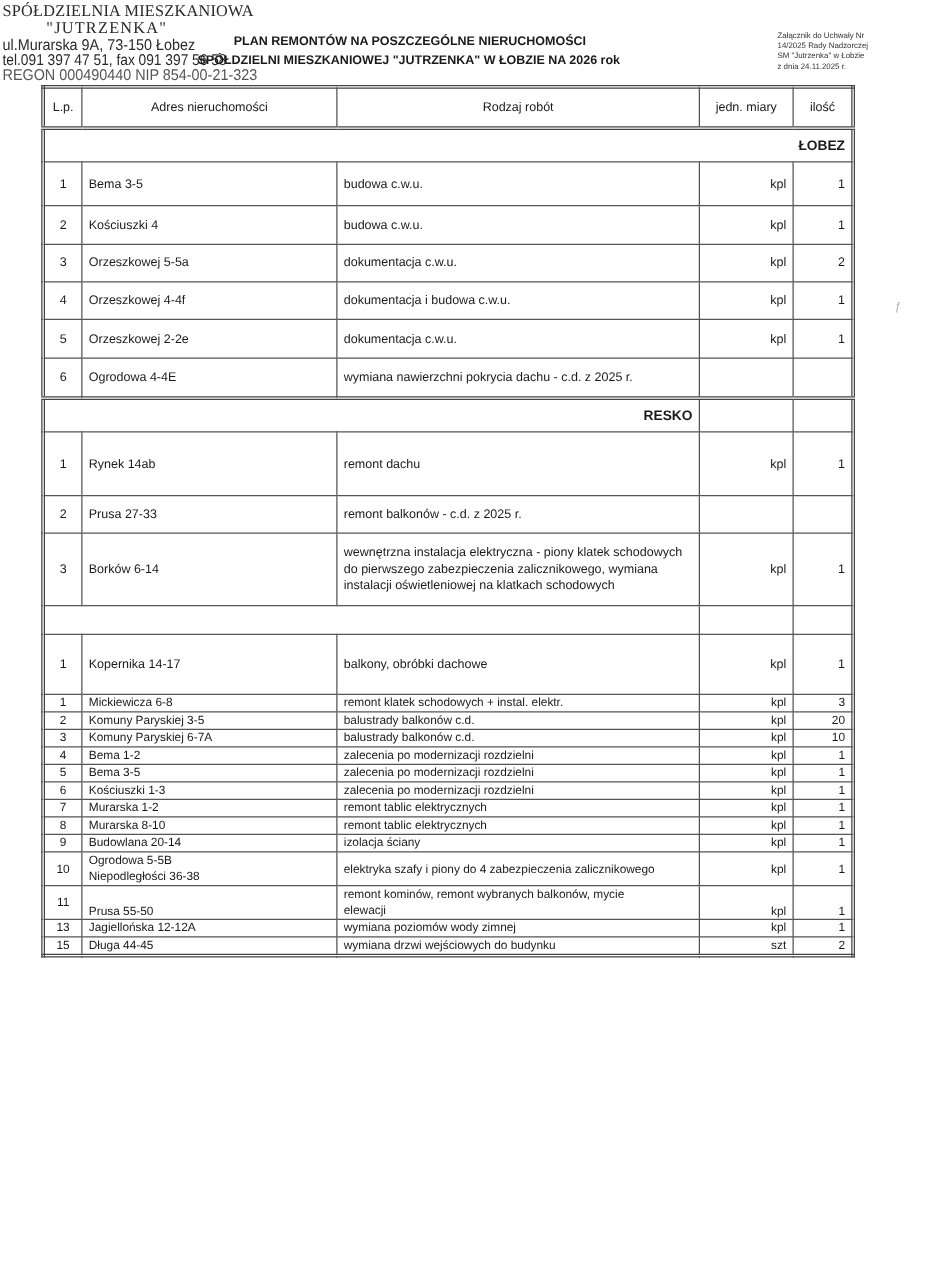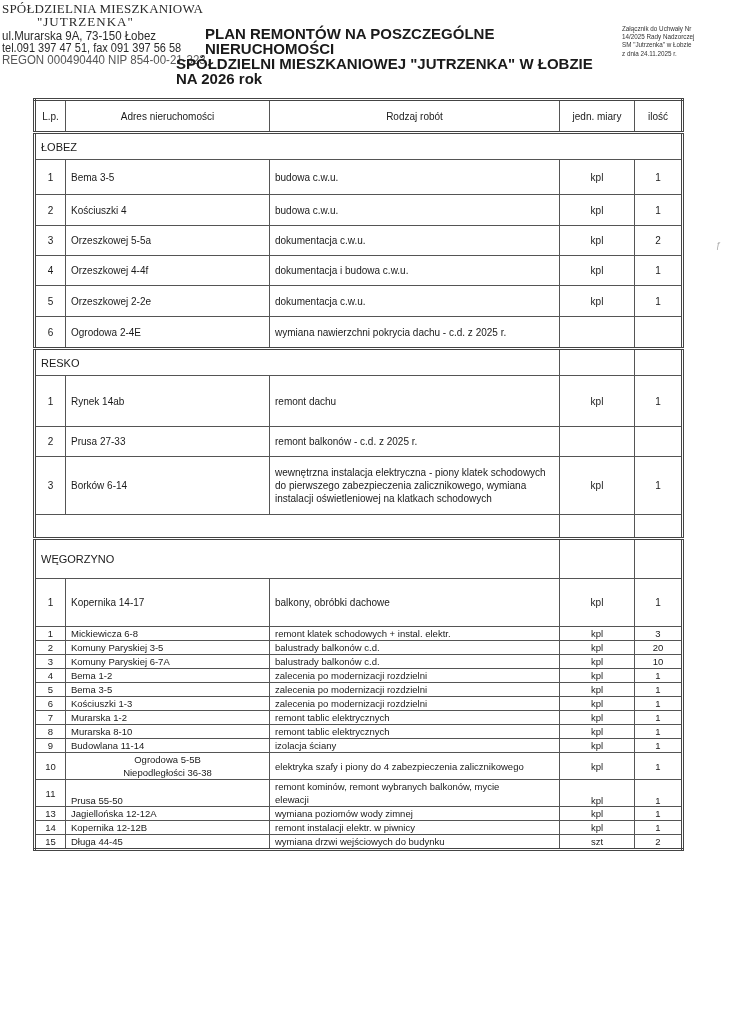--- a/index.html
+++ b/index.html
@@ -5,37 +5,37 @@
   html, body { margin:0; padding:0; background:#ffffff; }
   body { width:744px; height:1024px; position:relative; overflow:hidden;
          font-family:"Liberation Sans", sans-serif; color:#1a1a1a; }
   .stamp { position:absolute; left:0; top:0; width:175px; color:#2a2a2a;
            font-family:"Liberation Serif", serif; line-height:1; }
   .stamp .l1 { position:absolute; left:2px; top:2px; font-size:13px; letter-spacing:0.2px; white-space:nowrap; }
   .stamp .l2 { position:absolute; left:37px; top:15px; font-size:13px; letter-spacing:1px; white-space:nowrap; }
   .stamp .l3 { position:absolute; left:2px; top:30px; font-size:12.5px; font-family:"Liberation Sans", sans-serif; white-space:nowrap; transform:scaleX(0.92); transform-origin:left; }
   .stamp .l4 { position:absolute; left:2px; top:42px; font-size:12.5px; font-family:"Liberation Sans", sans-serif; white-space:nowrap; transform:scaleX(0.88); transform-origin:left; }
   .stamp .l5 { position:absolute; left:2px; top:54px; font-size:12.5px; font-family:"Liberation Sans", sans-serif; white-space:nowrap; color:#555; transform:scaleX(0.92); transform-origin:left; }
-  .title { position:absolute; left:158px; top:26px; width:420px; font-weight:bold; font-size:15px; line-height:15px;margin-left:18px; }
+  .title { position:absolute; left:158px; top:26px; width:420px; font-weight:bold; font-size:10px; line-height:15px; }
   .title .t1 { display:block; padding-left:29px; }
   .title .t2 { display:block; padding-left:0; }
   .annex { position:absolute; left:622px; top:25px; font-size:6.3px; line-height:8.2px; color:#333; width:110px; }
   .annex span { display:block; white-space:nowrap; }
 
-  table.plan { position:absolute; left:33px; top:98px; width:648px; border-collapse:collapse;
+  table.plan { position:absolute; left:33px; top:68px; width:648px; border-collapse:collapse;
                table-layout:fixed; font-size:10px; border:3px double #444; }
   table.plan td, table.plan th { border:1px solid #555; padding:0 5px; vertical-align:middle; }
   table.plan th { font-weight:normal; height:30px; font-size:10px; }
   table.plan tr.head th { border-bottom:3px double #444; }
-  td.c { text-align:center; }
+  td.c { text-align:right; }
   td.lp { text-align:center; padding:0; }
-  tr.section td { font-weight:normal; font-size:11px; height:25px; }
+  tr.section td { font-weight:bold; font-size:11px; height:25px;text-align:right; }
   tr.section.top td { border-top:3px double #444; }
   tr.r-sm td { height:13px; font-size:9.5px; }
-  .ml { display:block; line-height:13px;text-align:center; }
+  .ml { display:block; line-height:13px; }
   .ml2 { display:block; line-height:13px; }
   .right-mark { position:absolute; left:716px; top:240px; font-size:9px; color:#aaa; }
 </style>
 </head>
 <body>
 
 <div class="stamp">
   <span class="l1">SPÓŁDZIELNIA MIESZKANIOWA</span>
   <span class="l2">"JUTRZENKA"</span>
   <span class="l3">ul.Murarska 9A, 73-150 Łobez</span>
@@ -104,21 +104,21 @@
       </tr>
       <tr>
         <td class="lp" style="height: 30px;">5</td>
         <td>Orzeszkowej 2-2e</td>
         <td>dokumentacja c.w.u.</td>
         <td class="c">kpl</td>
         <td class="c">1</td>
       </tr>
       <tr>
         <td class="lp" style="height: 30px;">6</td>
-        <td>Ogrodowa 2-4E</td>
+        <td>Ogrodowa 4-4E</td>
         <td>wymiana nawierzchni pokrycia dachu - c.d. z 2025 r.</td>
         <td class="c"></td>
         <td class="c"></td>
       </tr>
       <tr class="section top">
         <td colspan="3" style="height: 20px;">RESKO</td>
         <td></td>
         <td></td>
       </tr>
       <tr>
@@ -144,25 +144,20 @@
           <span class="ml2">instalacji oświetleniowej na klatkach schodowych</span>
         </td>
         <td class="c">kpl</td>
         <td class="c">1</td>
       </tr>
       <tr>
         <td colspan="3" style="height: 22px;"></td>
         <td></td>
         <td></td>
       </tr>
-      <tr class="section top">
-        <td colspan="3" style="height: 38px;">WĘGORZYNO</td>
-        <td></td>
-        <td></td>
-      </tr>
       <tr>
         <td class="lp" style="height: 47px;">1</td>
         <td>Kopernika 14-17</td>
         <td>balkony, obróbki dachowe</td>
         <td class="c">kpl</td>
         <td class="c">1</td>
       </tr>
       <tr class="r-sm">
         <td class="lp">1</td>
         <td>Mickiewicza 6-8</td>
@@ -214,21 +209,21 @@
       </tr>
       <tr class="r-sm">
         <td class="lp">8</td>
         <td>Murarska 8-10</td>
         <td>remont tablic elektrycznych</td>
         <td class="c">kpl</td>
         <td class="c">1</td>
       </tr>
       <tr class="r-sm">
         <td class="lp">9</td>
-        <td>Budowlana 11-14</td>
+        <td>Budowlana 20-14</td>
         <td>izolacja ściany</td>
         <td class="c">kpl</td>
         <td class="c">1</td>
       </tr>
       <tr class="r-sm">
         <td class="lp">10</td>
         <td>
           <span class="ml">Ogrodowa 5-5B</span>
           <span class="ml">Niepodległości 36-38</span>
         </td>
@@ -247,27 +242,20 @@
         <td class="c" style="vertical-align: bottom;">1</td>
       </tr>
       <tr class="r-sm">
         <td class="lp">13</td>
         <td>Jagiellońska 12-12A</td>
         <td>wymiana poziomów wody zimnej</td>
         <td class="c">kpl</td>
         <td class="c">1</td>
       </tr>
       <tr class="r-sm">
-        <td class="lp">14</td>
-        <td>Kopernika 12-12B</td>
-        <td>remont instalacji elektr. w piwnicy</td>
-        <td class="c">kpl</td>
-        <td class="c">1</td>
-      </tr>
-      <tr class="r-sm">
         <td class="lp">15</td>
         <td>Długa 44-45</td>
         <td>wymiana drzwi wejściowych do budynku</td>
         <td class="c">szt</td>
         <td class="c">2</td>
       </tr>
     </tbody>
 </table>
 
 <div class="right-mark">ƒ</div>

